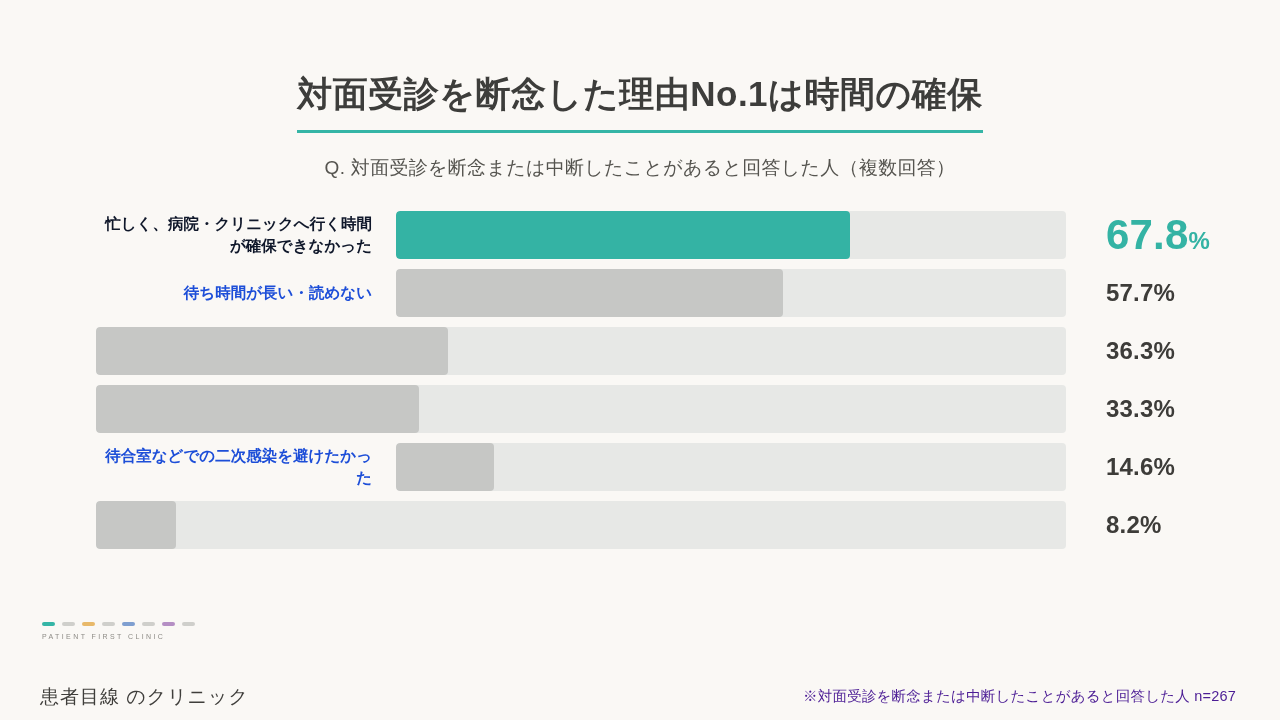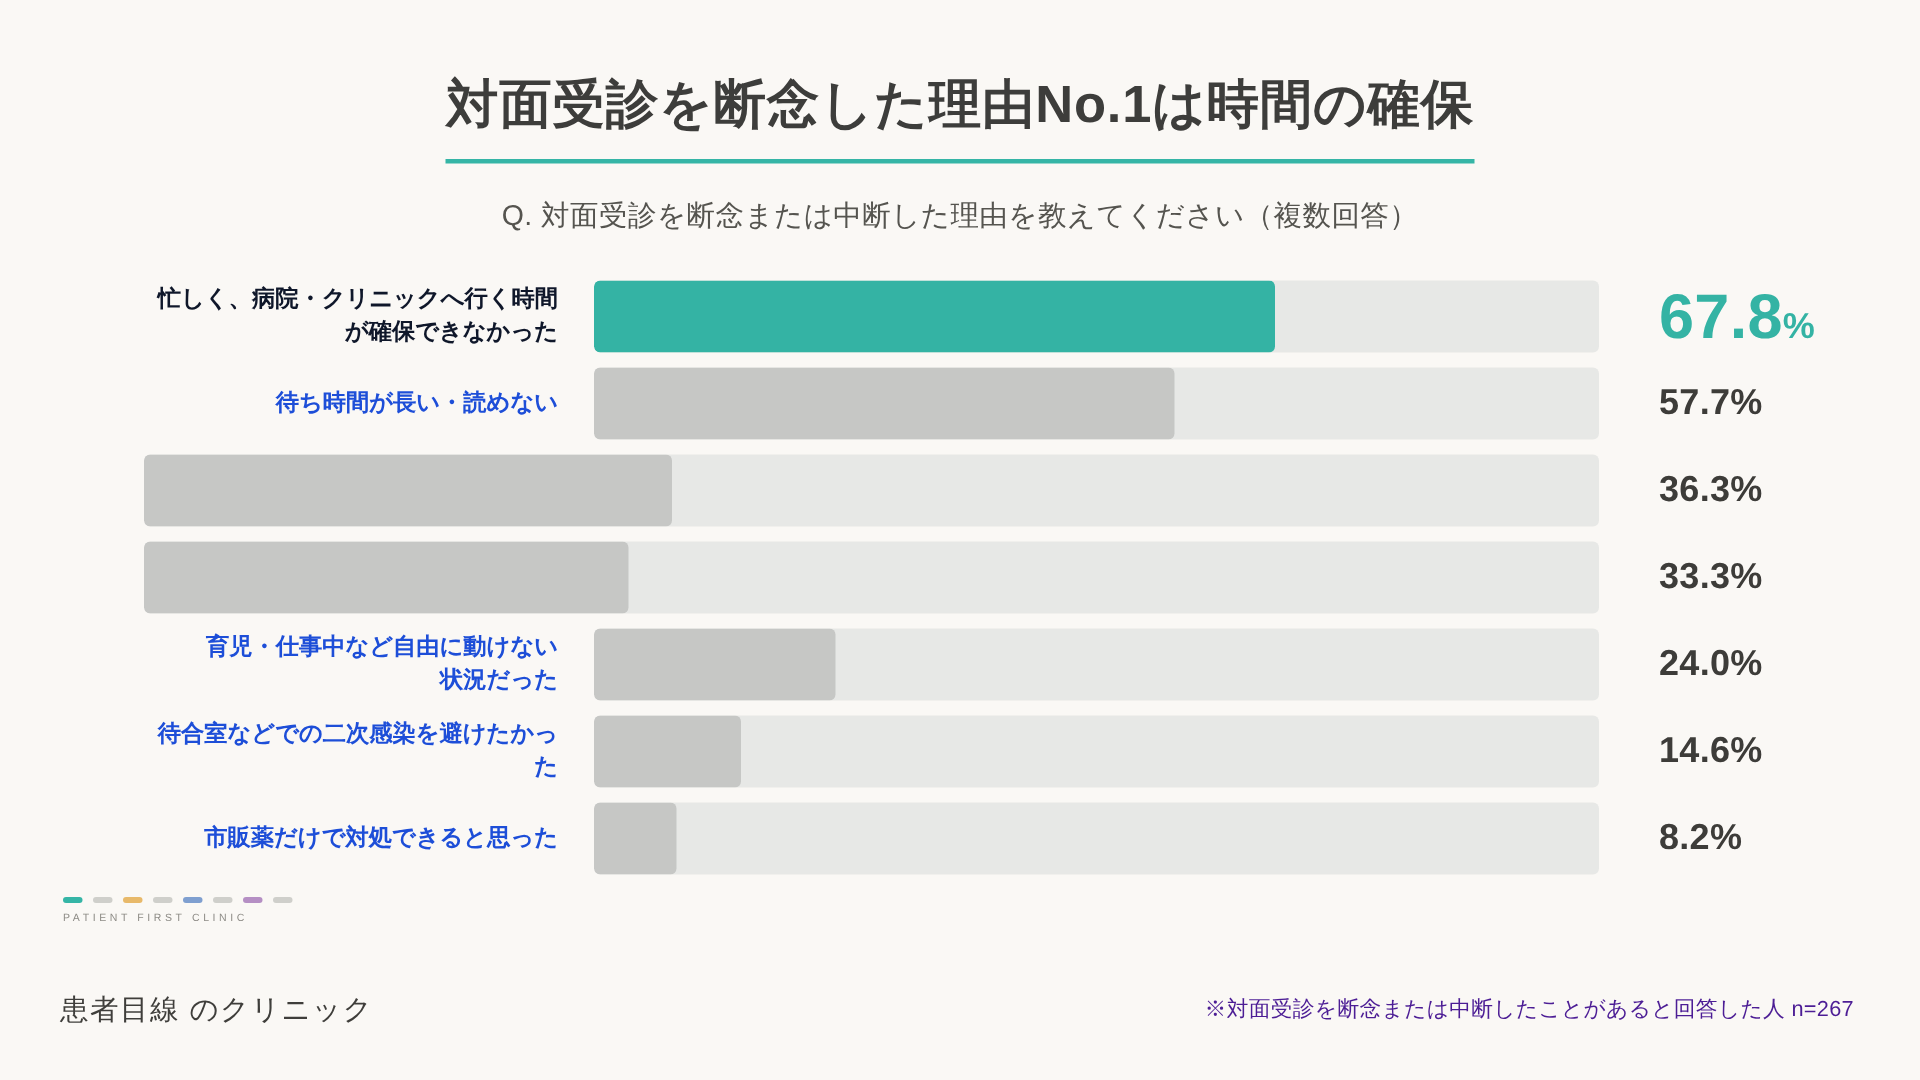--- a/index.html
+++ b/index.html
@@ -18,20 +18,21 @@
     position: relative;
     width: 1280px;
     height: 720px;
     box-sizing: border-box;
   }
 
   
   .header {
     padding-top: 48px;
     text-align: center;
+    margin-top: 24px;
   }
   .title {
     font-size: 35px;
     font-weight: bold;
     color: #3d3d3b;
     letter-spacing: 0.5px;
     line-height: 1.25;
     margin: 0 auto;
     display: inline-block;
     padding-bottom: 14px;
@@ -146,21 +147,21 @@
     padding-bottom: 4px;
   }
 </style>
 </head>
 <body>
 
 <div class="slide">
 
   <div class="header">
     <div class="title">対面受診を断念した理由No.1は時間の確保</div>
-    <div class="subtitle">Q. 対面受診を断念または中断した理由を教えてください（複数回答）</div>
+    <div class="subtitle">Q. 対面受診を断念または中断したことがあると回答した人（複数回答）</div>
   </div>
 
   <div class="chart">
 
     <div class="row highlight">
       <div class="label">忙しく、病院・クリニックへ行く時間
 が確保できなかった</div>
       <div class="track">
         <div class="fill" style="width:67.8%"></div>
       </div>
@@ -182,39 +183,30 @@
       <div class="value">36.3%</div>
     </div>
 
     <div class="row">
       <div class="track">
         <div class="fill" style="width:33.3%"></div>
       </div>
       <div class="value">33.3%</div>
     </div>
 
-    <div class="row">
-      <div class="label">育児・仕事中など自由に動けない
-状況だった</div>
-      <div class="track">
-        <div class="fill" style="width:24.0%"></div>
-      </div>
-      <div class="value">24.0%</div>
-    </div>
 
     <div class="row">
       <div class="label">待合室などでの二次感染を避けたかった</div>
       <div class="track">
         <div class="fill" style="width:14.6%"></div>
       </div>
       <div class="value">14.6%</div>
     </div>
 
     <div class="row">
-      <div class="label">市販薬だけで対処できると思った</div>
       <div class="track">
         <div class="fill" style="width:8.2%"></div>
       </div>
       <div class="value">8.2%</div>
     </div>
 
   </div>
 
   <div class="footer">
     <div class="brand">

